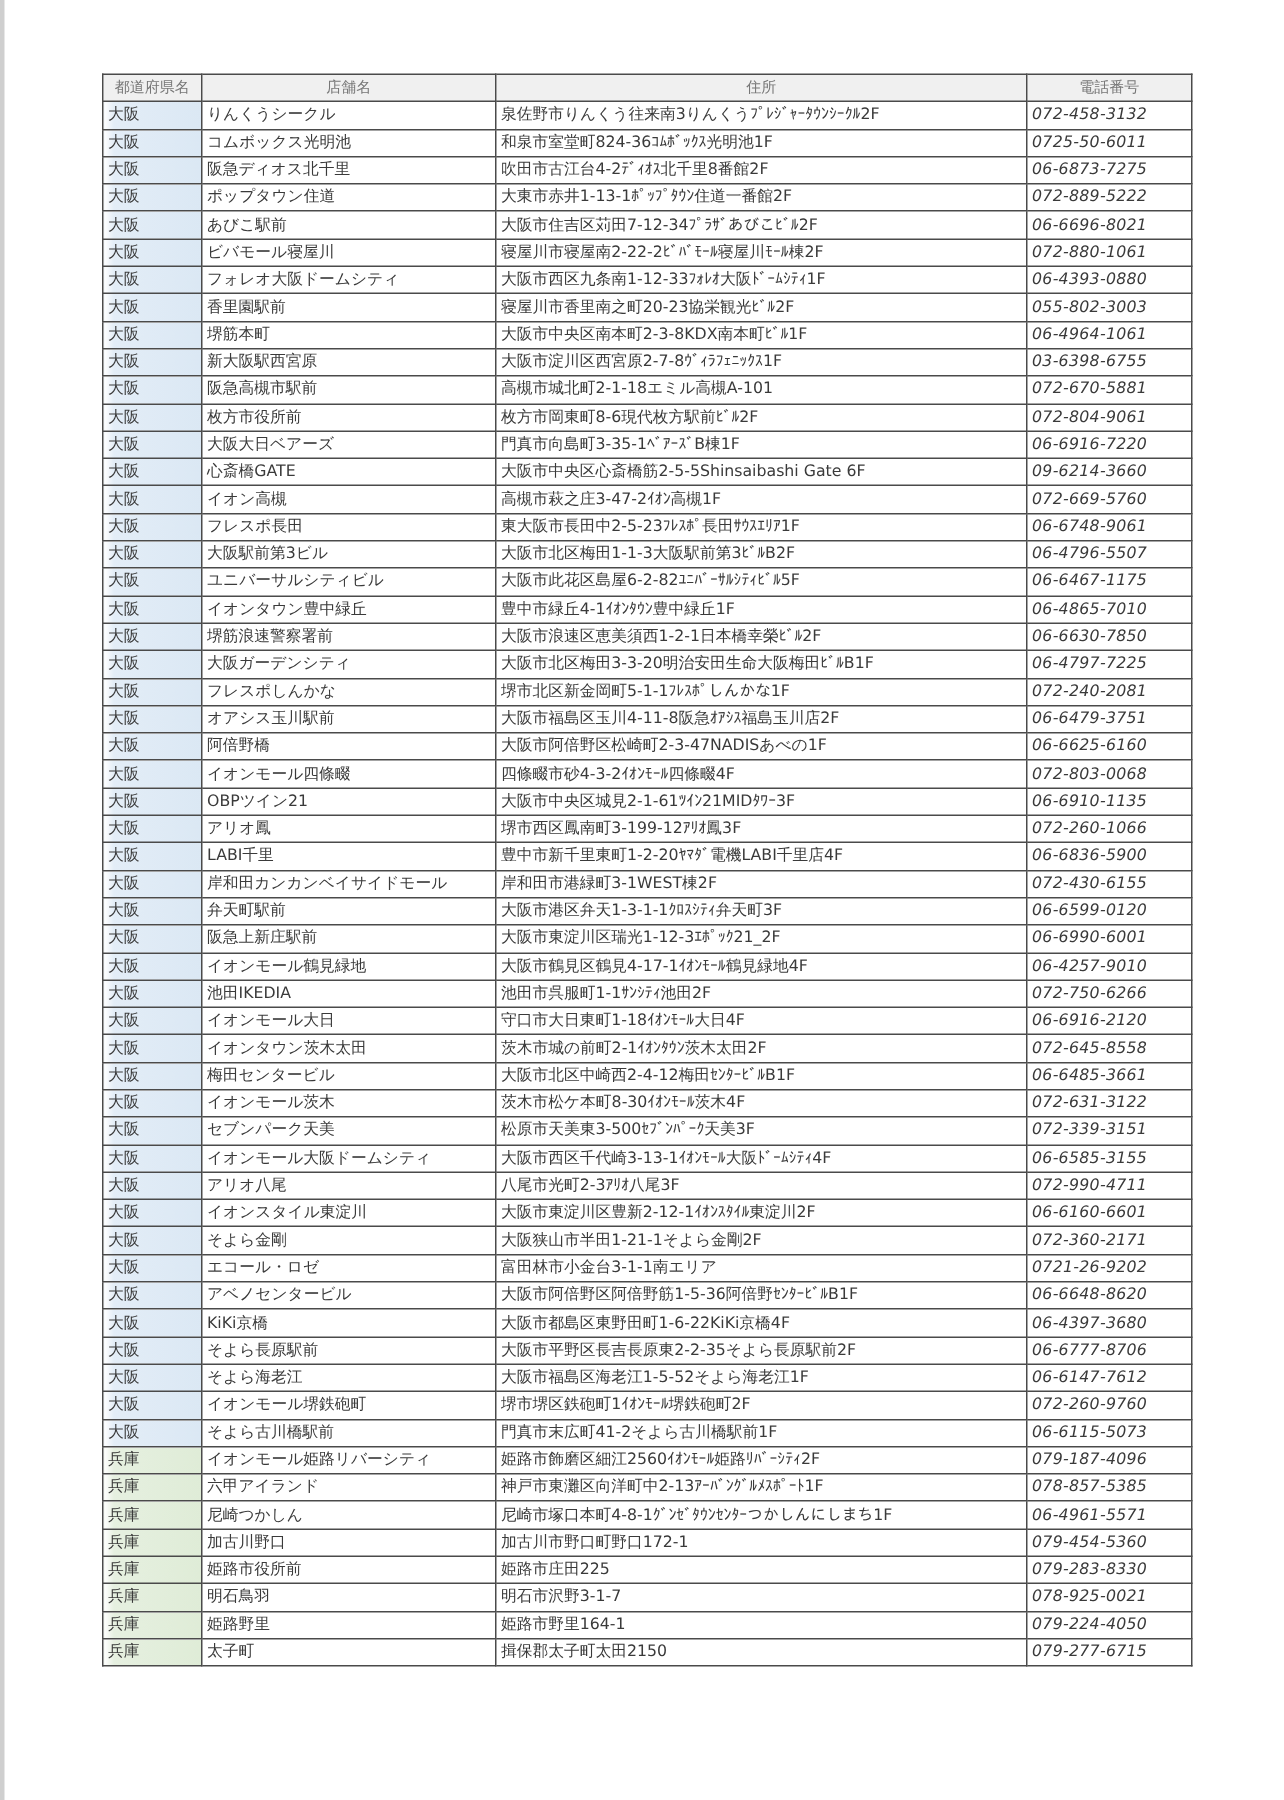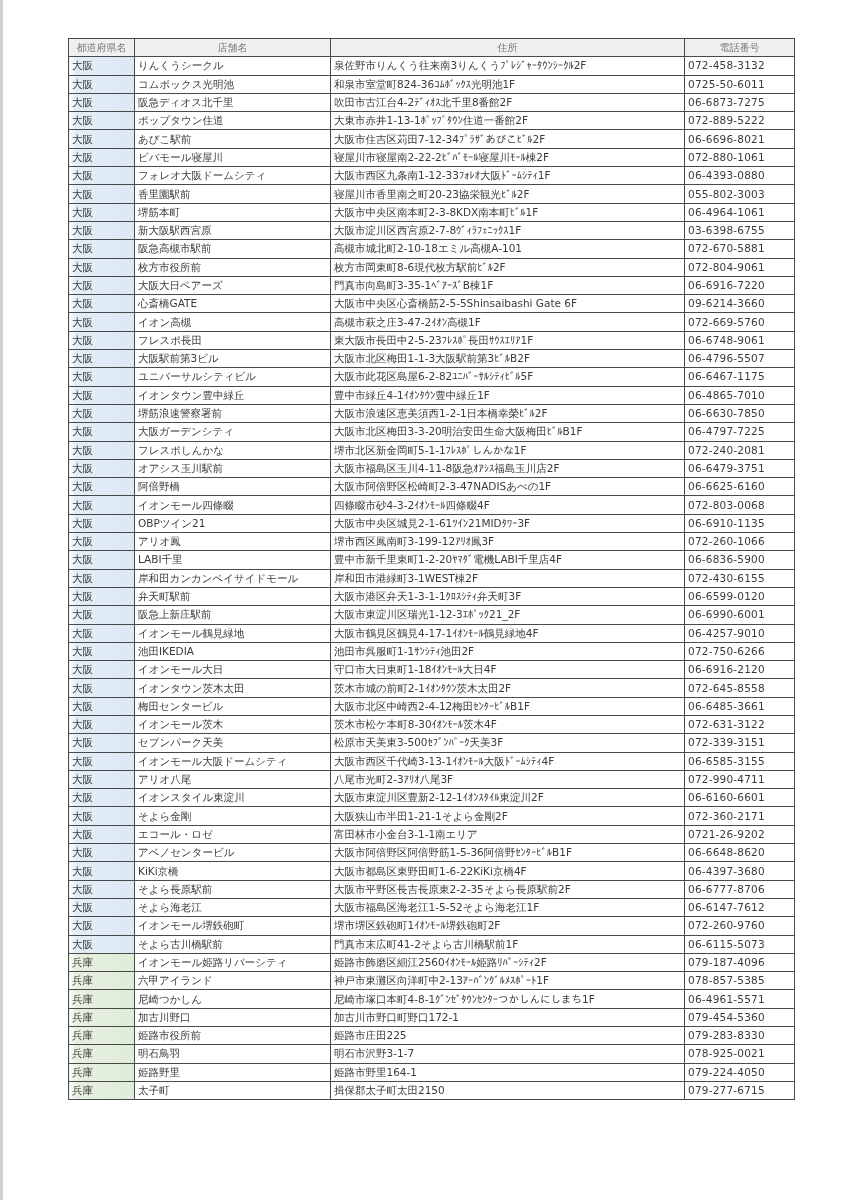--- a/index.html
+++ b/index.html
@@ -2,33 +2,33 @@
 <html><head>
 <meta charset="utf-8">
 <style>
   html, body { margin: 0; padding: 0; }
   body {
     width: 856px; height: 1200px; background: #ffffff; position: relative; overflow: hidden;
     font-family: "DejaVu Sans", sans-serif;
   }
   .page-edge { position: absolute; left: 0; top: 0; width: 3px; height: 1200px; background: #cfcfcf; }
   table.stores {
-    position: absolute; left: 68px; top: 38px; width: 726px;
+    position: absolute; left: 68px; top: 49px; width: 726px;
     border-collapse: collapse; table-layout: fixed;
     font-size: 10.5px; color: #3a3a3a;
   }
   table.stores th, table.stores td {
     border: 1.5px solid #4a4a4a; height: 17.3px; padding: 0 3px;
     white-space: nowrap; overflow: hidden; line-height: 17px;
   }
   table.stores th { background: #f0f0f0; color: #777; font-weight: normal; text-align: center; font-size: 10px; }
   td.pref { color: #3a3a3a; }
   td.pref.osaka { background: linear-gradient(to right, #ffffff 0%, #e3edf7 10%, #dbe8f4 100%); }
   td.pref.hyogo { background: linear-gradient(to right, #ffffff 0%, #e6f0e0 10%, #dfecd7 100%); margin-left: 20px; }
-  td.tel { letter-spacing: 0.2px; }
+  td.tel { letter-spacing: 0.2px; font-style: italic; }
   col.c1 { width: 66px; } col.c2 { width: 196px; } col.c3 { width: 354px; } col.c4 { width: 110px; }
 </style>
 </head>
 <body>
 
 <div class="page-edge"></div>
 
 <table class="stores">
   <colgroup>
       <col class="c1">
@@ -101,21 +101,21 @@
       </tr>
       <tr>
         <td class="pref osaka">大阪</td>
         <td>新大阪駅西宮原</td>
         <td>大阪市淀川区西宮原2-7-8ｳﾞｨﾗﾌｪﾆｯｸｽ1F</td>
         <td class="tel">03-6398-6755</td>
       </tr>
       <tr>
         <td class="pref osaka">大阪</td>
         <td>阪急高槻市駅前</td>
-        <td>高槻市城北町2-10-18エミル高槻A-101</td>
+        <td>高槻市城北町2-1-18エミル高槻A-101</td>
         <td class="tel">072-670-5881</td>
       </tr>
       <tr>
         <td class="pref osaka">大阪</td>
         <td>枚方市役所前</td>
         <td>枚方市岡東町8-6現代枚方駅前ﾋﾞﾙ2F</td>
         <td class="tel">072-804-9061</td>
       </tr>
       <tr>
         <td class="pref osaka">大阪</td>

